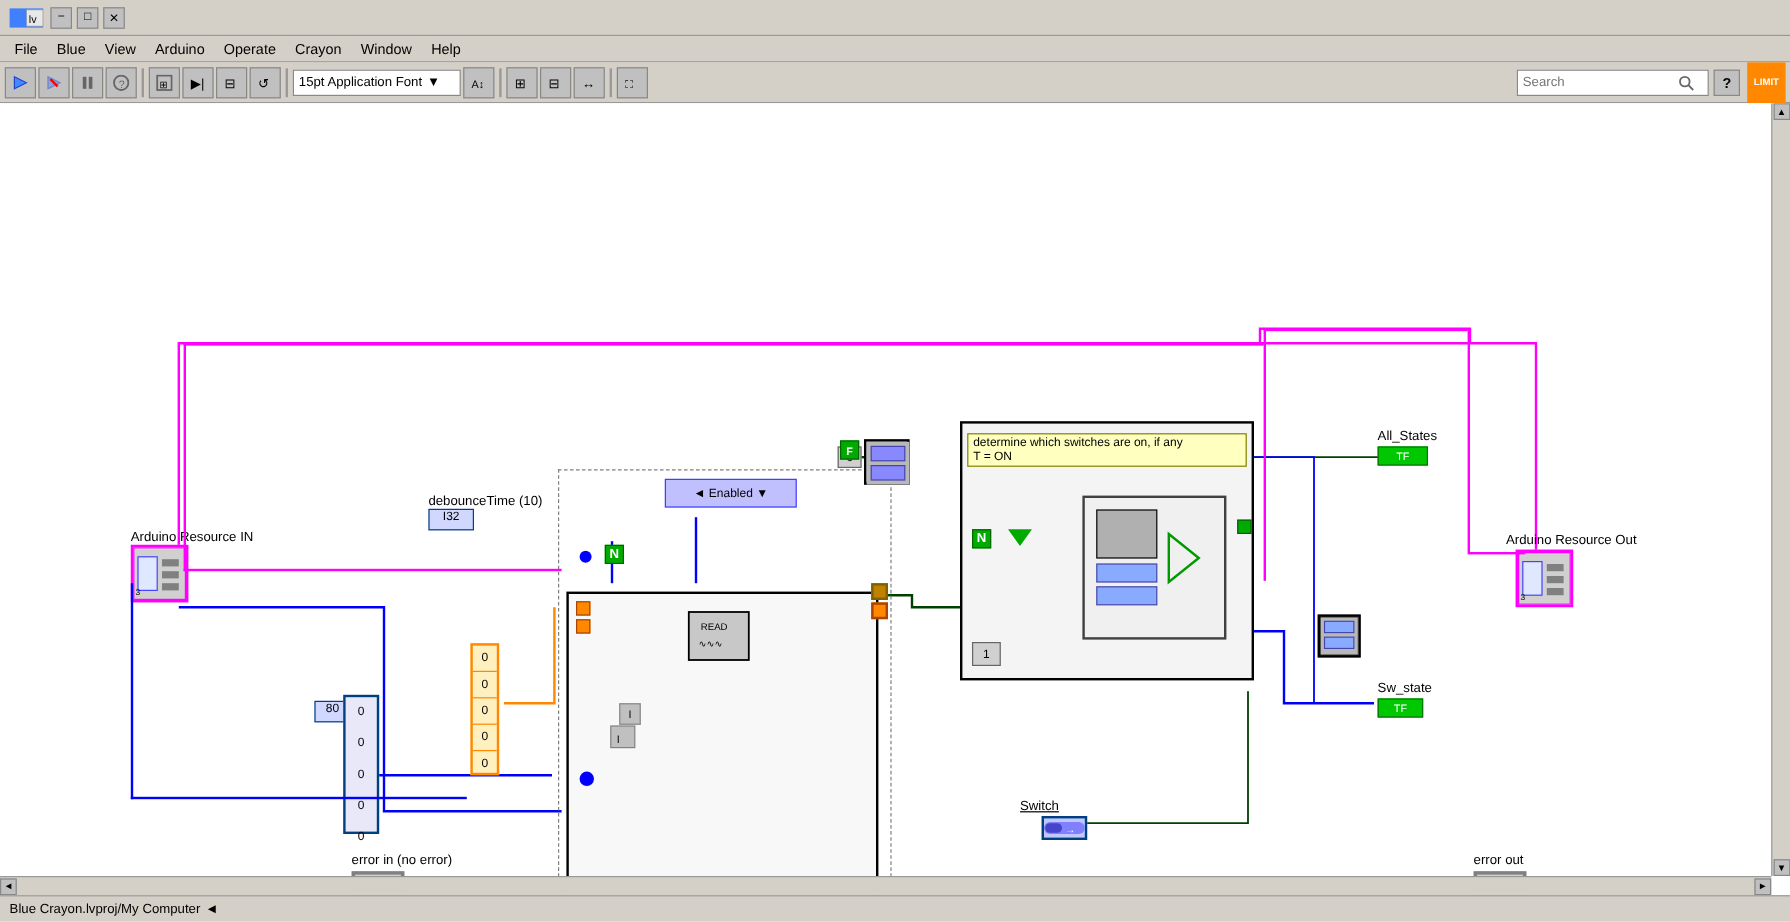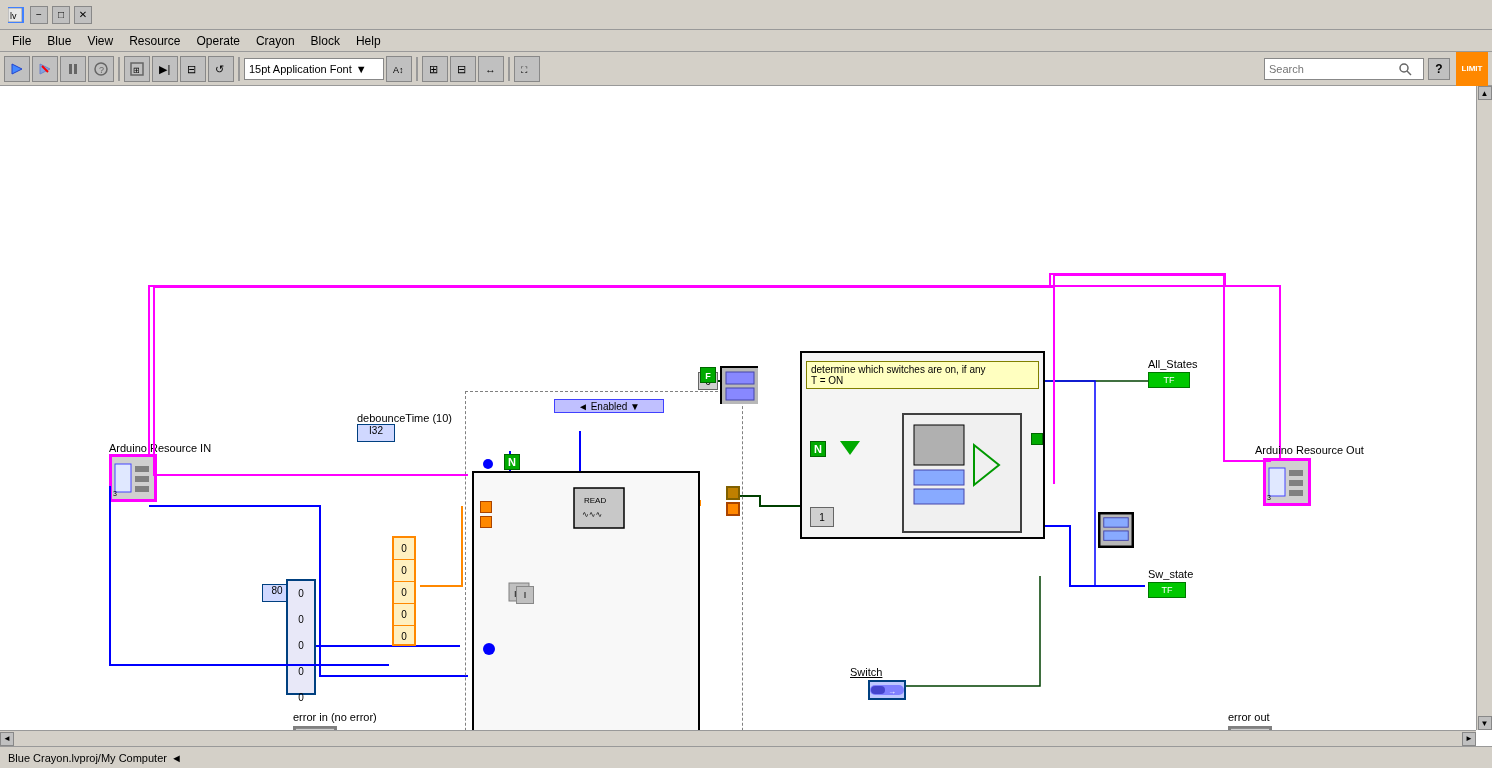--- a/index.html
+++ b/index.html
@@ -9,25 +9,25 @@
     #titlebar {
       height: 30px;
       background: #d4d0c8;
       display: flex;
       align-items: center;
       padding: 0 8px;
       border-bottom: 1px solid #999;
       user-select: none;
     }
     #titlebar .app-icon {
-      width: 16px; height: 16px;
+      width: 28px; height: 16px;
       background: #4080ff;
       margin-right: 6px;
       font-size: 10px;
-      display: flex; align-items: center; justify-content: flex-start;
+      display: flex; align-items: center; justify-content: flex-end;
       color: white; font-weight: normal;
     }
     #titlebar .title-text {
       flex: 1;
       font-size: 12px;
       color: #000;
     }
     #titlebar .win-buttons {
       display: flex; gap: 4px;
     }
@@ -293,24 +293,24 @@
     <div class="win-btn">−</div>
     <div class="win-btn">□</div>
     <div class="win-btn">✕</div>
   </div>
 </div>
 
 <div id="menubar">
   <span class="menu-item">File</span>
   <span class="menu-item">Blue</span>
   <span class="menu-item">View</span>
-  <span class="menu-item">Resource</span>
+  <span class="menu-item">Arduino</span>
   <span class="menu-item">Operate</span>
   <span class="menu-item">Crayon</span>
-  <span class="menu-item">Block</span>
+  <span class="menu-item">Window</span>
   <span class="menu-item">Help</span>
 </div>
 
 <div id="toolbar">
 
   <div class="tb-btn">
     <svg width="14" height="14">
         <polygon points="2,2 12,7 2,12" fill="#4488ff" stroke="#2244cc"></polygon>
       </svg>
   </div>
@@ -461,29 +461,29 @@
   </div>
 
   <div class="lv-label" style="left:357px; top:326px;">debounceTime (10)</div>
 
   <div class="lv-num-const" style="left:357px; top:338px; width:38px; height:18px;">
     <span>I32</span>
   </div>
 
   <div class="outer-dashed" style="left:465px; top:305px; width:278px; height:380px;"></div>
 
-  <div class="lv-selector" style="left:554px; top:313px; width:110px; height:14px;">
+  <div class="lv-selector" style="left:554px; top:313px; width:110px; height:24px;">
     <span>◄ Enabled ▼</span>
   </div>
 
   <div style="position:absolute; left:504px; top:368px; background:#00aa00; color:white; font-size:11px; font-weight:bold; padding:1px 3px; border:1px solid #006600;">N</div>
 
   <div style="position:absolute; left:483px; top:373px; width:10px; height:10px; background:#0000ff; border-radius:50%;"></div>
 
-  <div class="lv-case-struct" style="left:472px; top:385px; width:228px; height:265px;">
+  <div class="lv-case-struct" style="left:472px; top:407px; width:260px; height:265px;">
     
     <svg width="258" height="263" viewBox="0 0 258 263">
 
       <rect x="100" y="15" width="50" height="40" fill="#c8c8c8" stroke="#000" stroke-width="1.5"></rect>
       <text x="110" y="30" font-size="8">READ</text>
       <text x="108" y="44" font-size="8">∿∿∿</text>
 
       <rect x="35" y="110" width="20" height="18" fill="#c0c0c0" stroke="#808080" stroke-width="1"></rect>
       <text x="40" y="124" font-size="9">I</text>
     </svg>
@@ -500,21 +500,21 @@
       <rect x="4" y="4" width="28" height="12" fill="#8888ff" stroke="#4444aa" stroke-width="1"></rect>
       <rect x="4" y="20" width="28" height="12" fill="#8888ff" stroke="#4444aa" stroke-width="1"></rect>
     </svg>
   </div>
 
   <div style="position:absolute; left:700px; top:281px; width:16px; height:16px; background:#00aa00; border:1px solid #006600; color:white; font-size:9px; text-align:center; line-height:16px; font-weight:bold;">F</div>
 
   <div style="position:absolute; left:726px; top:400px; width:14px; height:14px; background:#c08000; border:2px solid #806000;"></div>
   <div style="position:absolute; left:726px; top:416px; width:14px; height:14px; background:#ff8800; border:2px solid #aa4400;"></div>
 
-  <div style="position:absolute; left:800px; top:265px; width:245px; height:188px; border:2px solid #000; background:#f4f4f4;">
+  <div style="position:absolute; left:800px; top:265px; width:245px; height:216px; border:2px solid #000; background:#f4f4f4;">
 
     <div class="lv-diagram-label" style="top:8px; left:4px; right:4px;">
       determine which switches are on, if any<br>T = ON
     </div>
 
     <div style="position:absolute; top:88px; left:8px; background:#00aa00; color:white; font-size:11px; font-weight:bold; padding:1px 3px; border:1px solid #006600;">N</div>
 
     <div style="position:absolute; top:88px; left:38px; width:0; height:0; border-left:10px solid transparent; border-right:10px solid transparent; border-top:14px solid #00aa00;"></div>
 
     <div style="position:absolute; top:60px; left:100px; width:120px; height:120px; border:2px solid #404040; background:#f0f0f0;">

